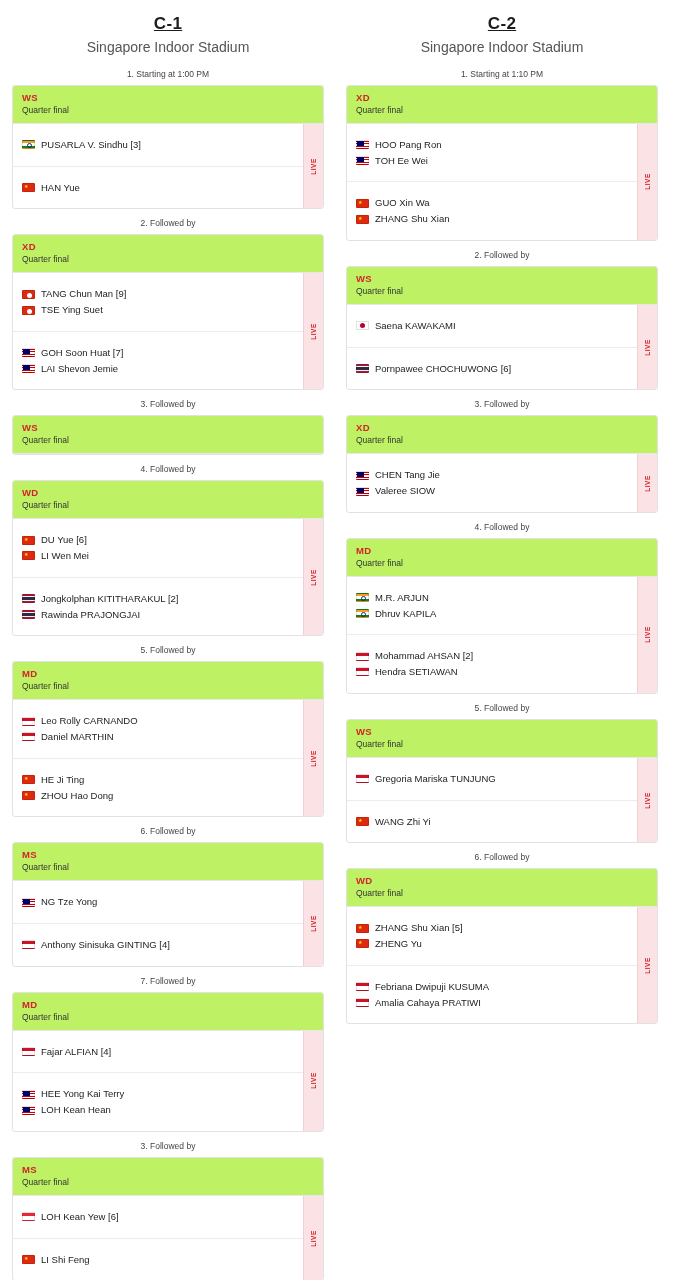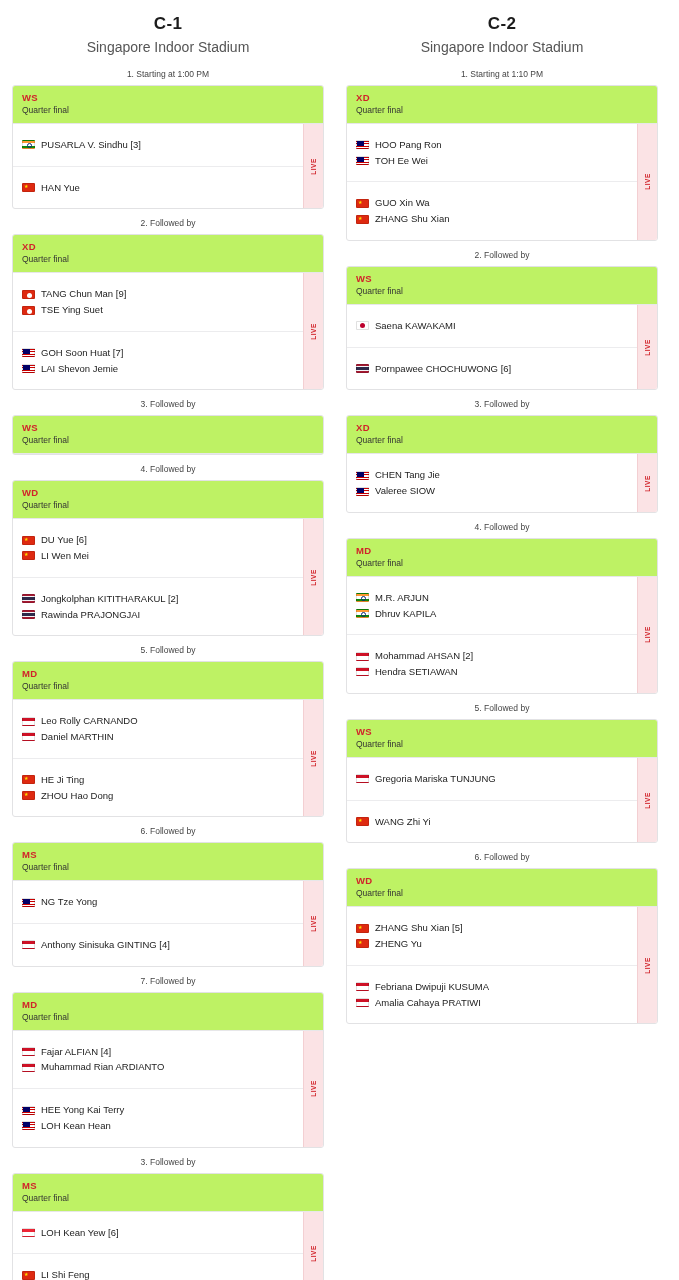--- a/index.html
+++ b/index.html
@@ -28,20 +28,21 @@
   .court-head {
     text-align: center;
     margin-bottom: 14px;
   }
   .court-name {
     font-size: 17px;
     font-weight: bold;
     color: #1c1c1c;
     letter-spacing: 0.3px;
     margin-bottom: 5px;
+    text-decoration: underline;
   }
   .court-venue {
     font-size: 14px;
     color: #555;
   }
   .slot-label {
     text-align: center;
     font-size: 8.5px;
     color: #444;
     margin: 9px 0 6px 0;
@@ -317,24 +318,20 @@
             <div class="event-code">MD</div>
             <div class="round-name">Quarter final</div>
           </div>
           <div class="match-body">
             <div class="sides">
               <div class="side">
                 <div class="player">
                   <span class="flag f-INA"></span>
                   <span>Fajar ALFIAN [4]</span>
                 </div>
-                <div class="player">
-                  <span class="flag f-INA"></span>
-                  <span>Muhammad Rian ARDIANTO</span>
-                </div>
               </div>
               <div class="side">
                 <div class="player">
                   <span class="flag f-MAS"></span>
                   <span>HEE Yong Kai Terry</span>
                 </div>
                 <div class="player">
                   <span class="flag f-MAS"></span>
                   <span>LOH Kean Hean</span>
                 </div>

